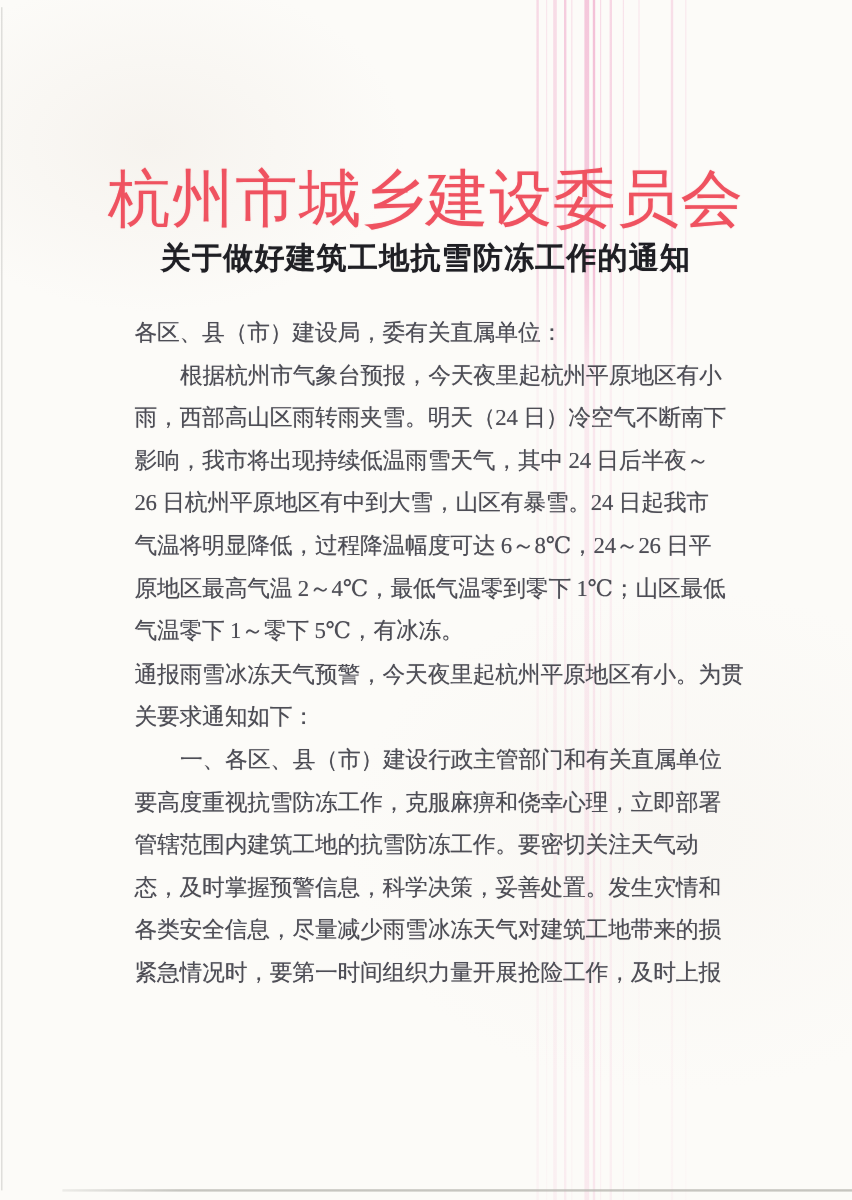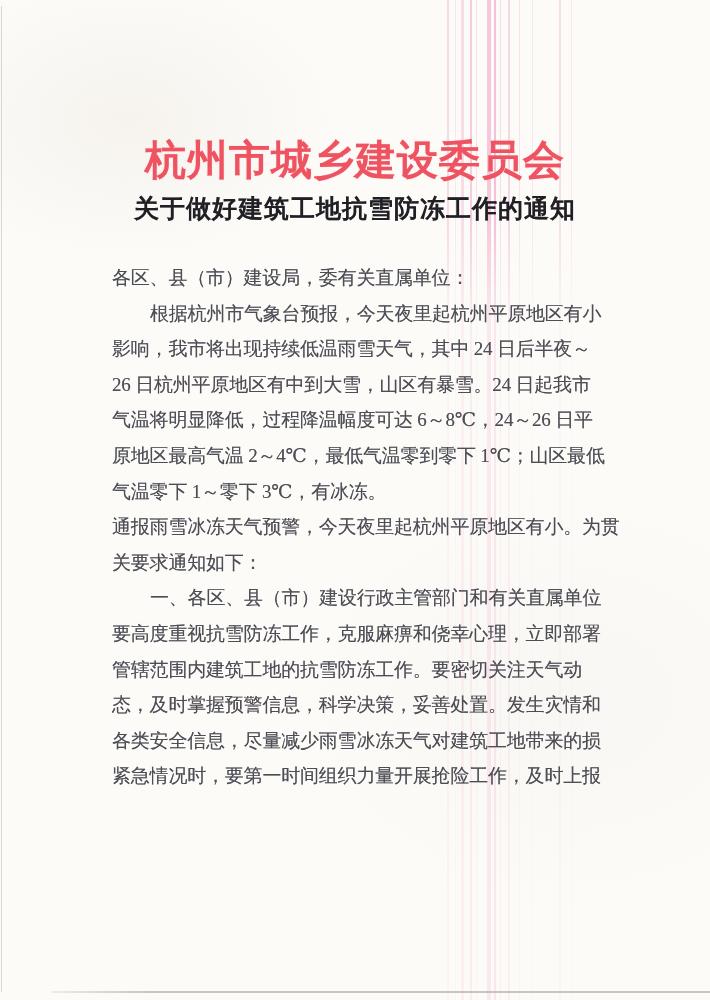--- a/index.html
+++ b/index.html
@@ -21,29 +21,29 @@
     pointer-events: none;
   }
   .header {
     position: absolute;
     top: 138px; left: 0;
     width: 710px;
     text-align: center;
     z-index: 2;
   }
   .org-title {
-    font-size: 41px;
-    font-weight: bold;
+    font-size: 52px;
+    font-weight: normal;
     line-height: 1.12;
     letter-spacing: 1px;
     color: var(--red, #ef5260);
     text-shadow: 0 0 1px rgba(240, 90, 100, 0.45);
   }
   .doc-title {
-    margin-top: 8px;
+    margin-top: 2px;
     font-size: 25px;
     font-weight: bold;
     letter-spacing: 1px;
     color: var(--ink-title, #1f1f24);
     text-shadow: 0 0 0.6px rgba(30, 30, 40, 0.5);
   }
   .body-text {
     position: absolute;
     left: 112px;
     top: 260px;
@@ -96,25 +96,26 @@
     </div>
 
   <div class="header">
     <div class="org-title">杭州市城乡建设委员会</div>
     <div class="doc-title">关于做好建筑工地抗雪防冻工作的通知</div>
   </div>
 
   <div class="body-text" id="body-lines">
       <div class="line">各区、县（市）建设局，委有关直属单位：</div>
       <div class="line indent">根据杭州市气象台预报，今天夜里起杭州平原地区有小</div>
+      <div class="line">雨，西部高山区雨转雨夹雪。明天（24 日）冷空气不断南下</div>
       <div class="line">影响，我市将出现持续低温雨雪天气，其中 24 日后半夜～</div>
       <div class="line">26 日杭州平原地区有中到大雪，山区有暴雪。24 日起我市</div>
       <div class="line">气温将明显降低，过程降温幅度可达 6～8℃，24～26 日平</div>
       <div class="line">原地区最高气温 2～4℃，最低气温零到零下 1℃；山区最低</div>
-      <div class="line">气温零下 1～零下 3℃，有冰冻。</div>
+      <div class="line">气温零下 1～零下 5℃，有冰冻。</div>
       <div class="line">通报雨雪冰冻天气预警，今天夜里起杭州平原地区有小。为贯</div>
       <div class="line">关要求通知如下：</div>
       <div class="line indent">一、各区、县（市）建设行政主管部门和有关直属单位</div>
       <div class="line">要高度重视抗雪防冻工作，克服麻痹和侥幸心理，立即部署</div>
       <div class="line">管辖范围内建筑工地的抗雪防冻工作。要密切关注天气动</div>
       <div class="line">态，及时掌握预警信息，科学决策，妥善处置。发生灾情和</div>
       <div class="line">各类安全信息，尽量减少雨雪冰冻天气对建筑工地带来的损</div>
       <div class="line">紧急情况时，要第一时间组织力量开展抢险工作，及时上报</div>
     </div>
 

